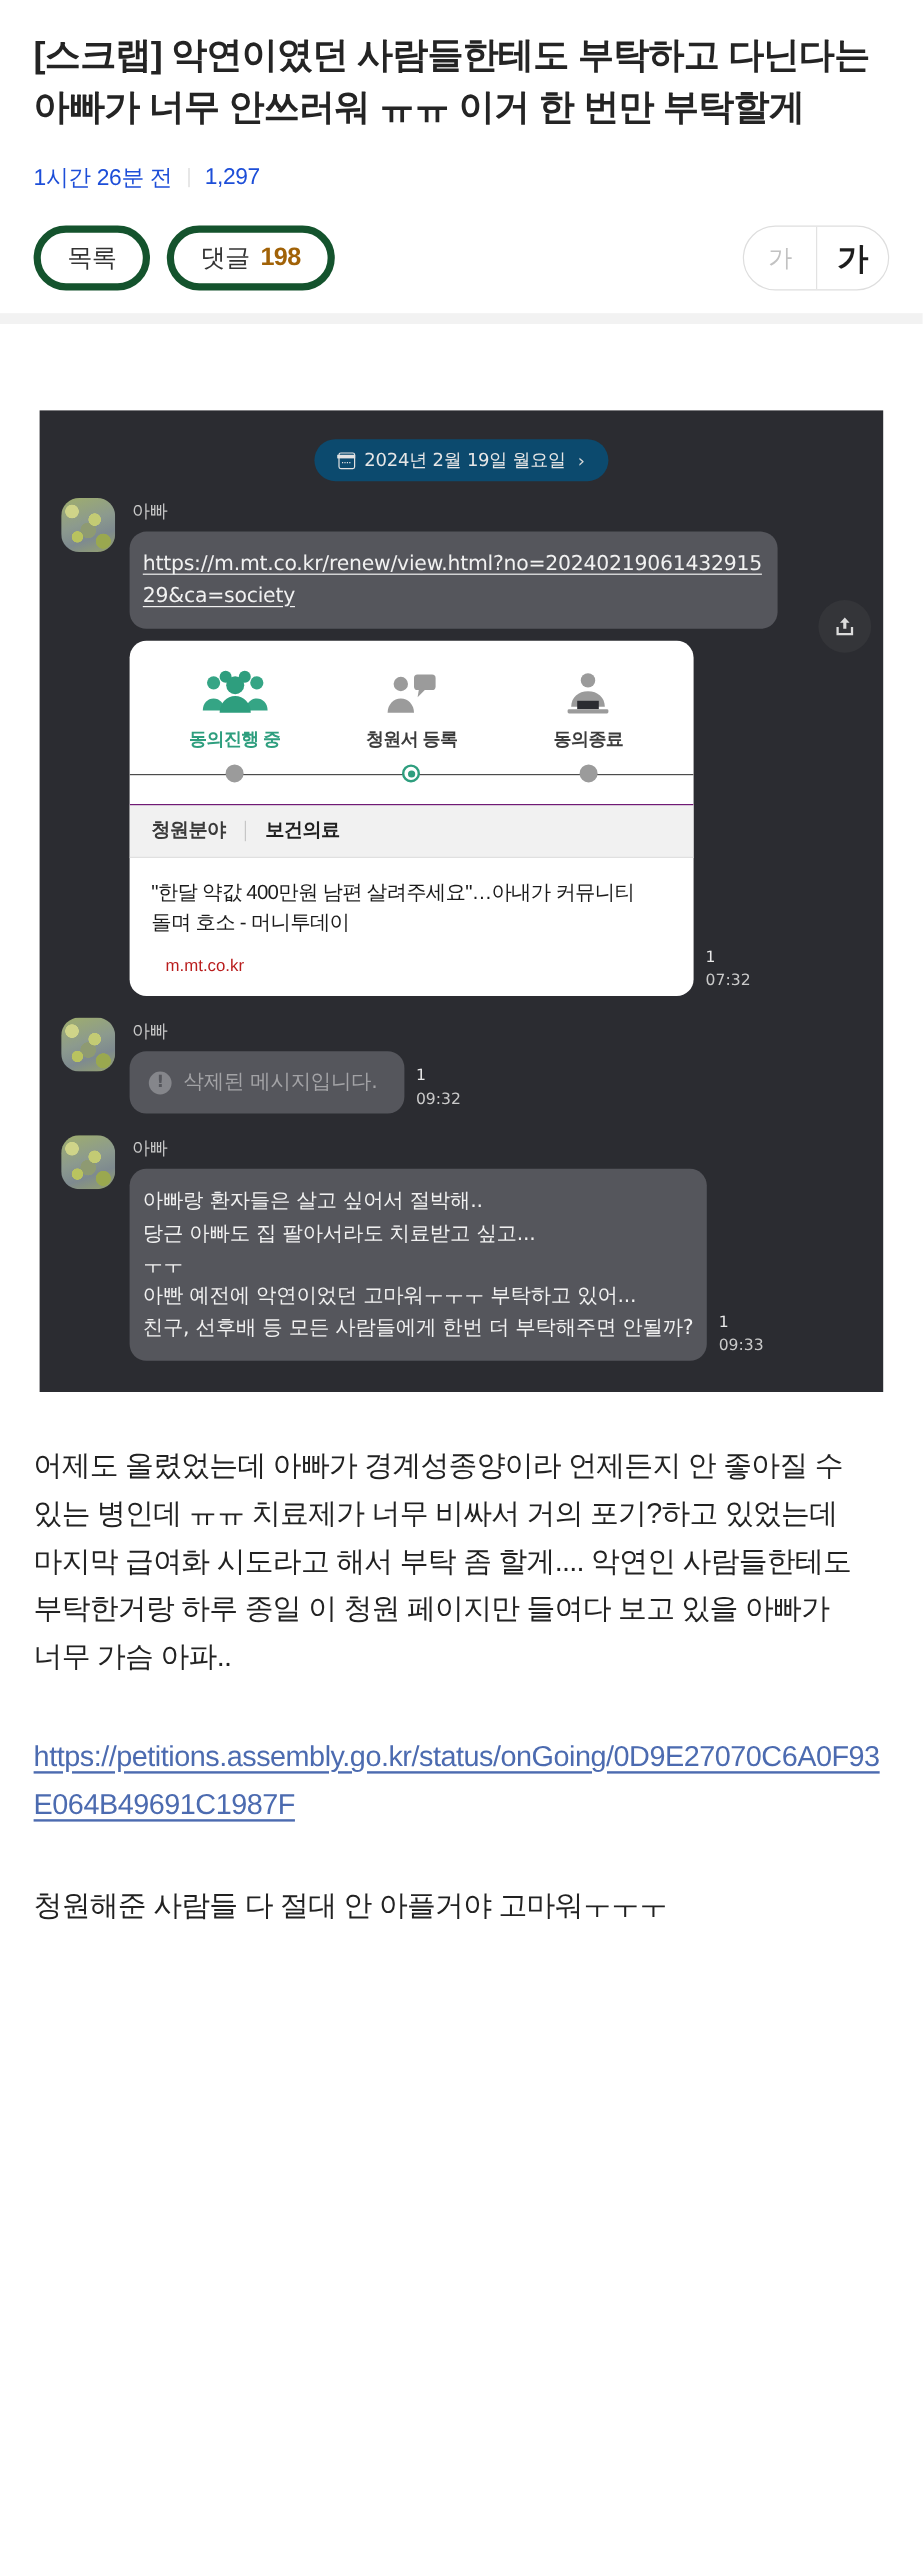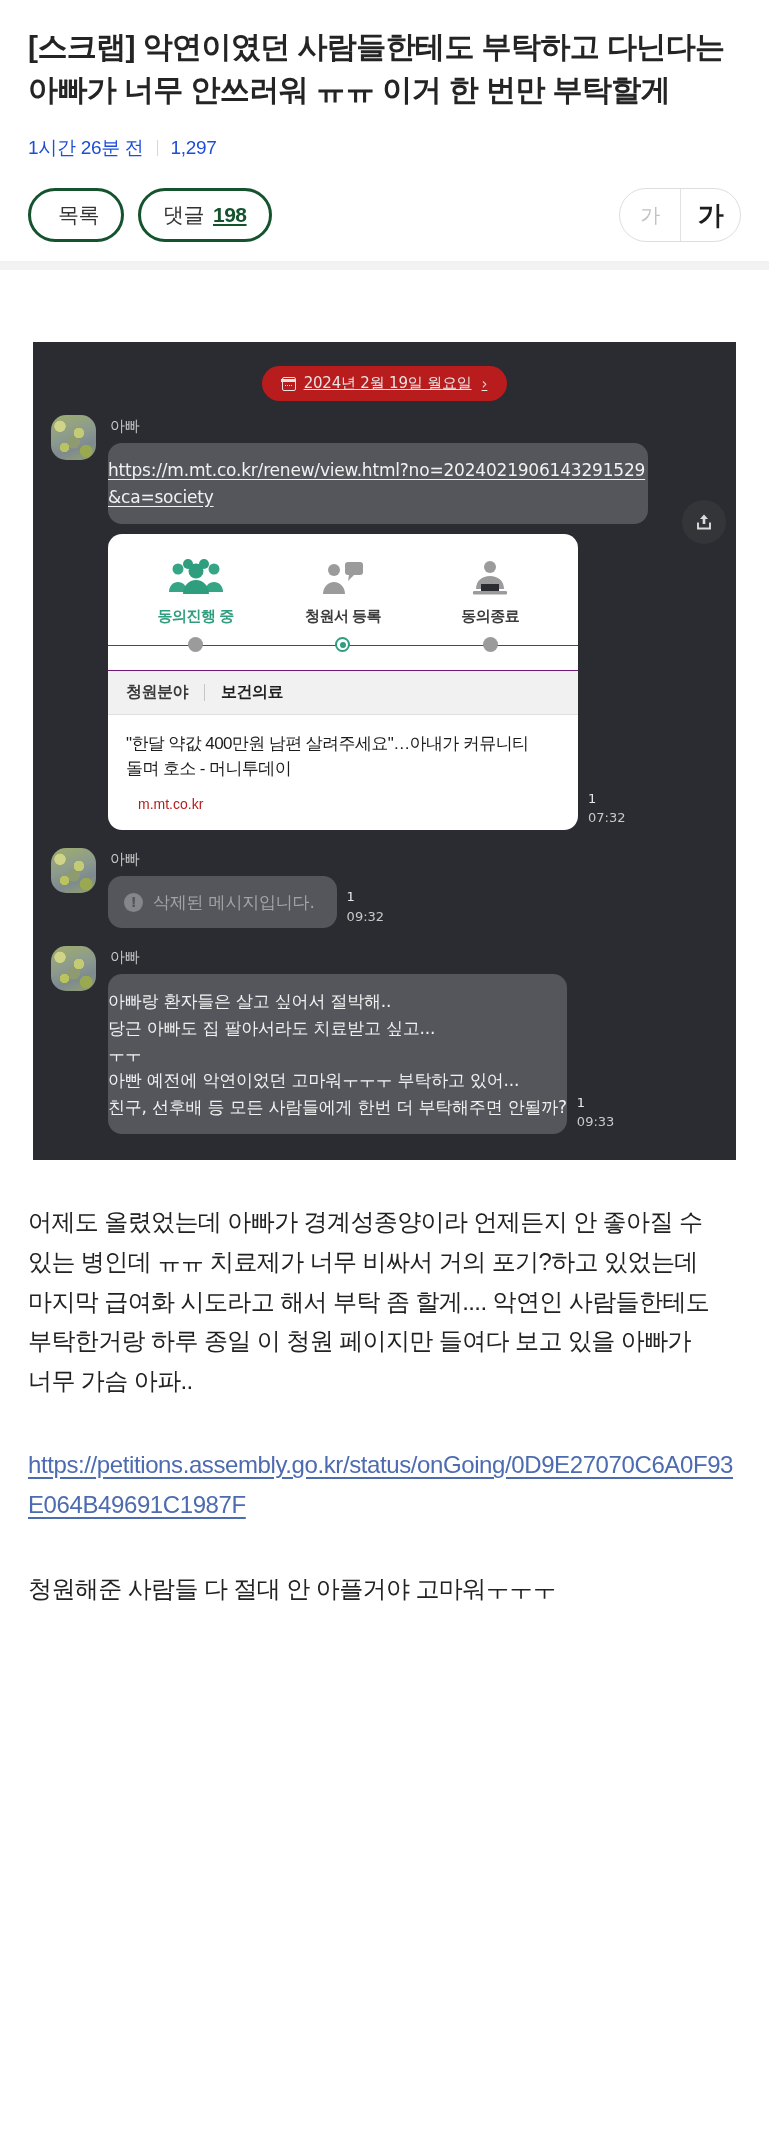--- a/index.html
+++ b/index.html
@@ -50,35 +50,35 @@
     margin-top: 24px;
     padding: 0 28px 0 28px;
     display: flex;
     align-items: center;
     height: 60px;
   }
   .btn-pill {
     height: 54px;
     min-width: 96px;
     padding: 0 22px;
-    border: 3px solid #14532d;
+    border: 6px solid #14532d;
     border-radius: 28px;
     background: #ffffff;
     font-size: 21px;
     font-weight: 500;
     color: #333333;
     letter-spacing: -0.5px;
     display: inline-flex;
     align-items: center;
-    justify-content: flex-end;
+    justify-content: center;
     cursor: pointer;
     font-family: inherit;
   }
   .btn-pill + .btn-pill { margin-left: 14px; }
-  .comment-count { color: #14532d; font-weight: 700; margin-left: 9px; text-decoration: underline; }
+  .comment-count { color: #a16207; font-weight: 700; margin-left: 9px; }
 
   .font-toggle {
     margin-left: auto;
     display: inline-flex;
     align-items: stretch;
     border: 1px solid #dedede;
     border-radius: 28px;
     height: 54px;
     overflow: hidden;
     background: #fff;
@@ -107,31 +107,30 @@
   .chat-shot {
     margin: 72px auto 0 auto;
     width: 703px;
     background: #2b2c31;
     padding: 24px 18px 26px 18px;
     font-family: "DejaVu Sans", "Liberation Sans", sans-serif;
   }
 
   .date-pill-row { display: flex; justify-content: center; margin-bottom: 14px; }
   .date-pill {
-    background: #b91c1c;
+    background: #0c4a6e;
     color: #e6e6e6;
     border-radius: 20px;
     font-size: 15px;
     padding: 8px 20px;
     display: inline-flex;
     align-items: center;
     gap: 8px;
     letter-spacing: -0.2px;
     cursor: pointer;
-    text-decoration: underline;
   }
   .cal-ico {
     width: 14px; height: 14px;
     border: 1.6px solid #e3e3e3;
     border-radius: 2px;
     position: relative;
     display: inline-block;
     flex: none;
   }
   .cal-ico::before {
@@ -166,21 +165,21 @@
     color: #c8c8c8;
     font-size: 15px;
     margin: 2px 0 7px 2px;
     letter-spacing: -0.2px;
   }
 
   .bubble-line { display: flex; align-items: flex-end; }
   .bubble {
     background: #55565c;
     border-radius: 14px;
-    padding: 14px 0;
+    padding: 14px 11px;
     color: #f1f1f1;
     font-size: 17px;
     line-height: 1.55;
     max-width: 540px;
     word-break: break-all;
     letter-spacing: -0.2px;
   }
   .bubble.link a {
     color: #f1f1f1;
     text-decoration: underline;

